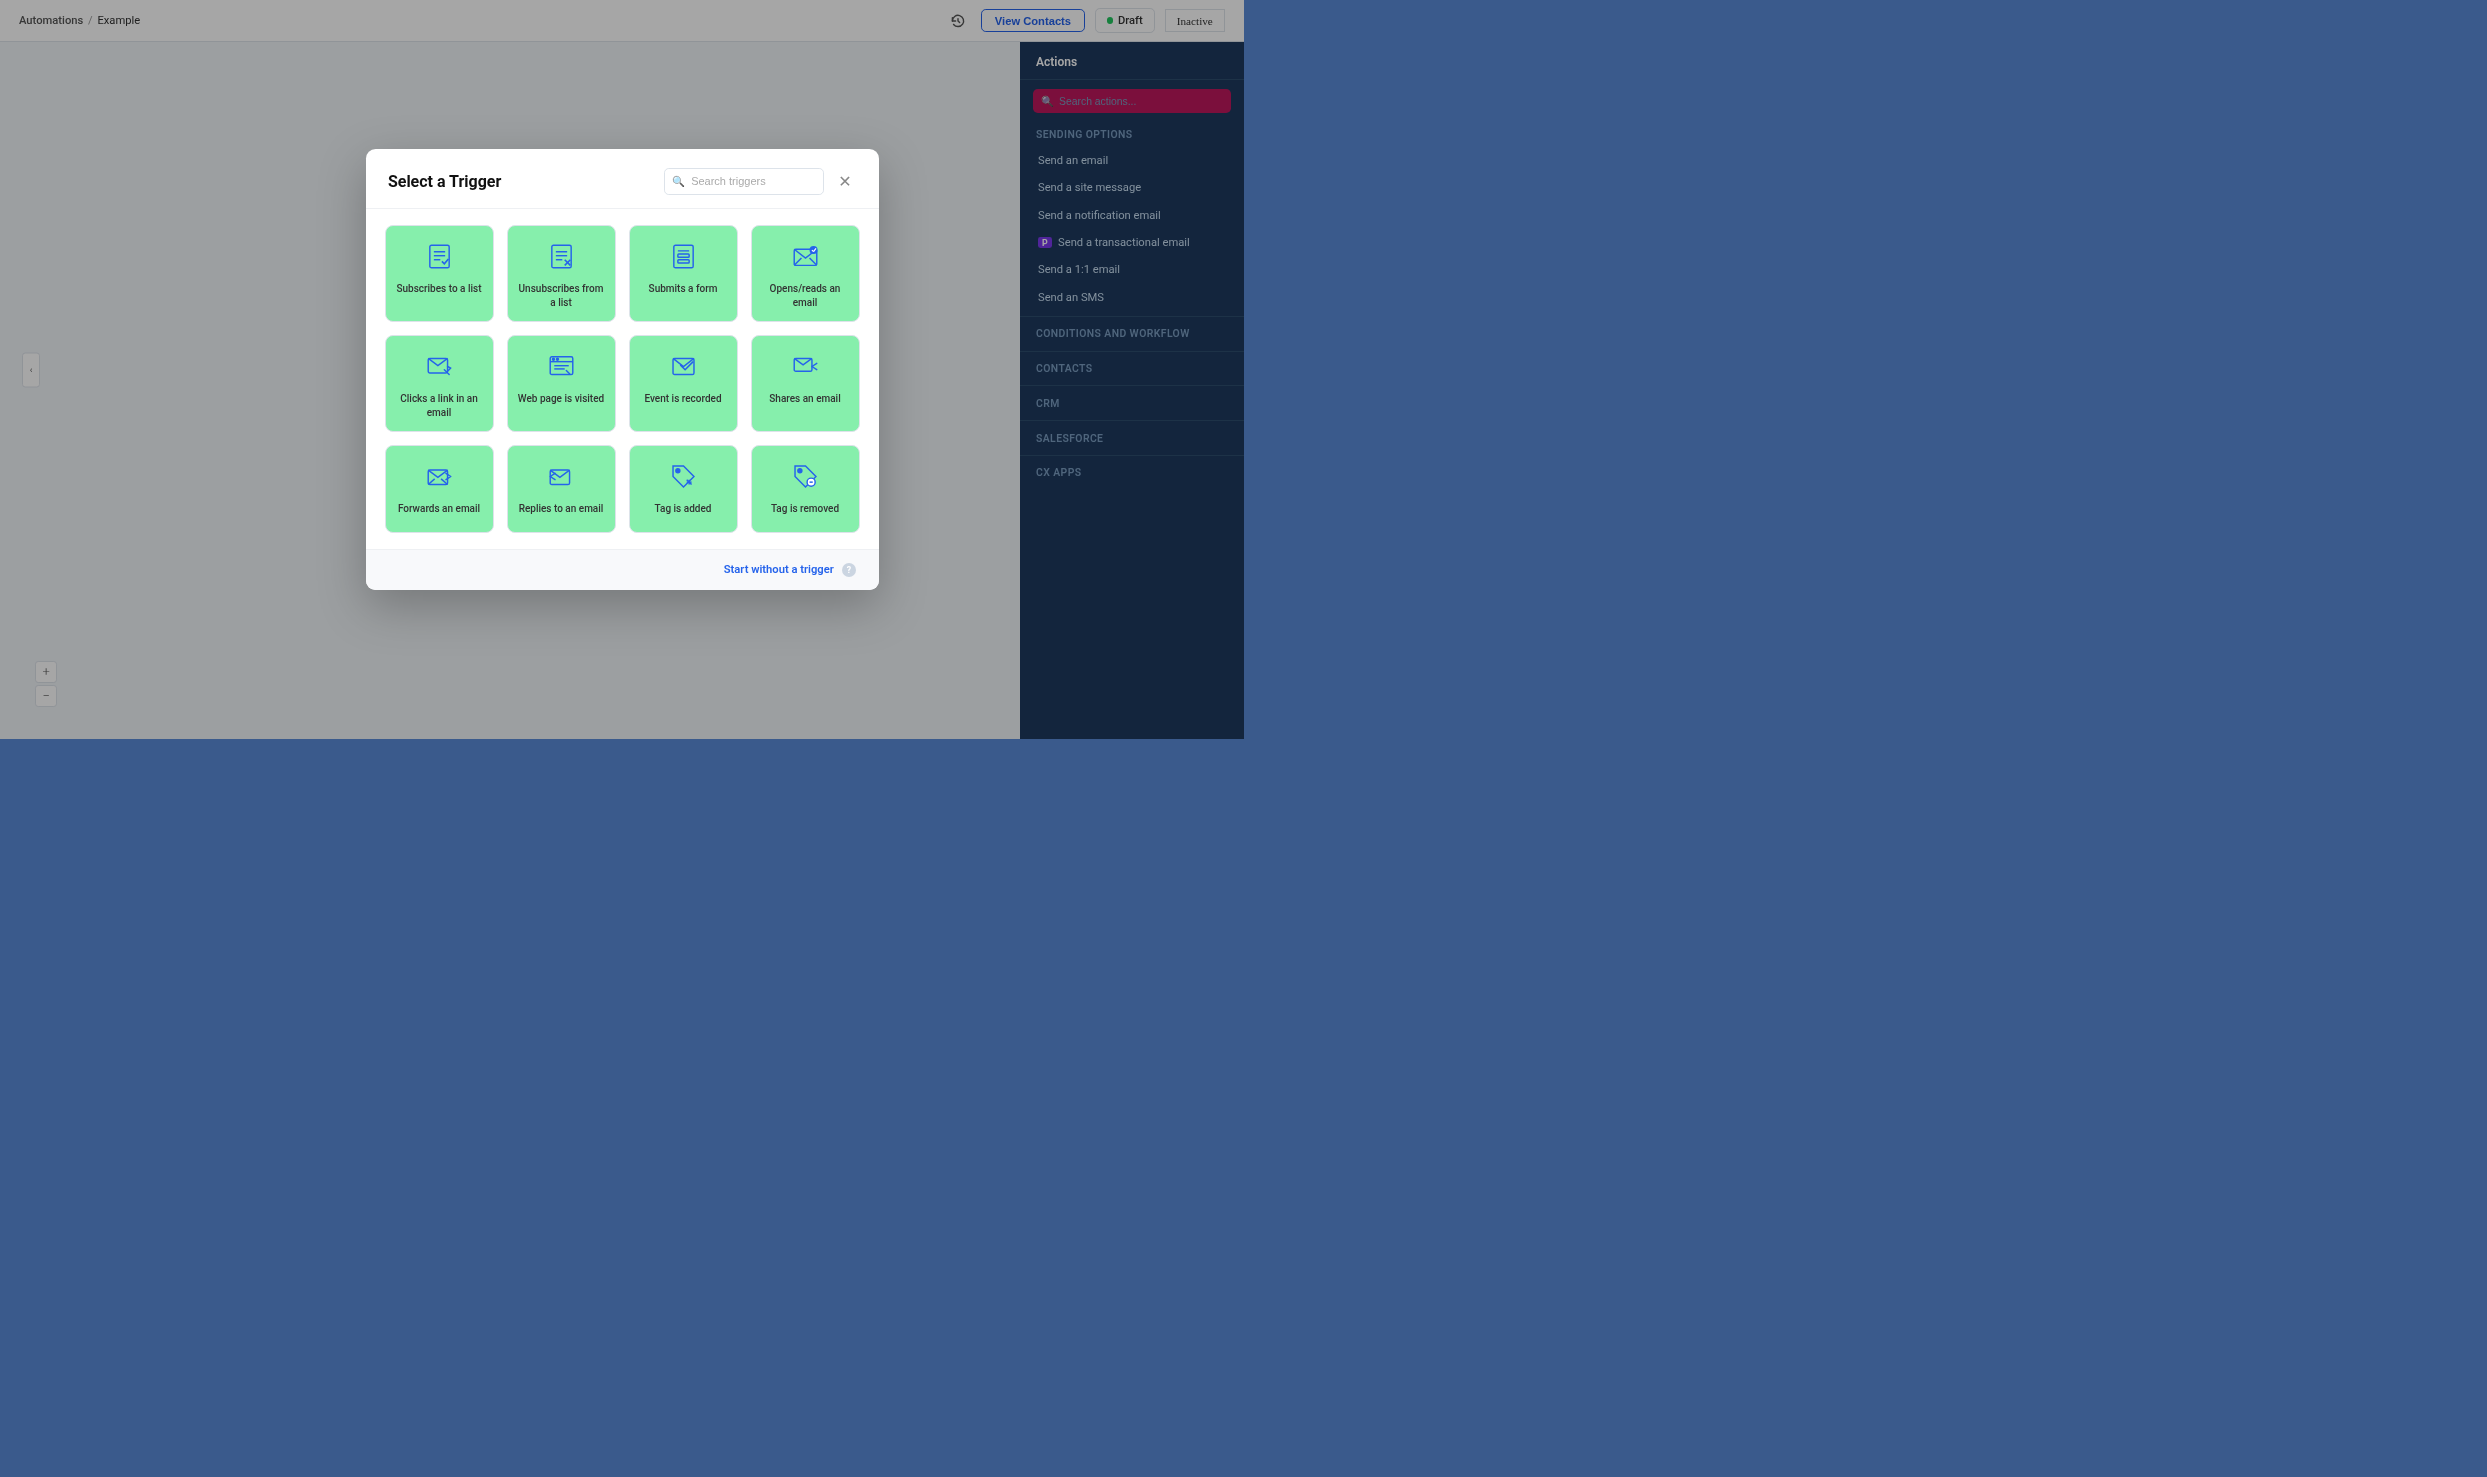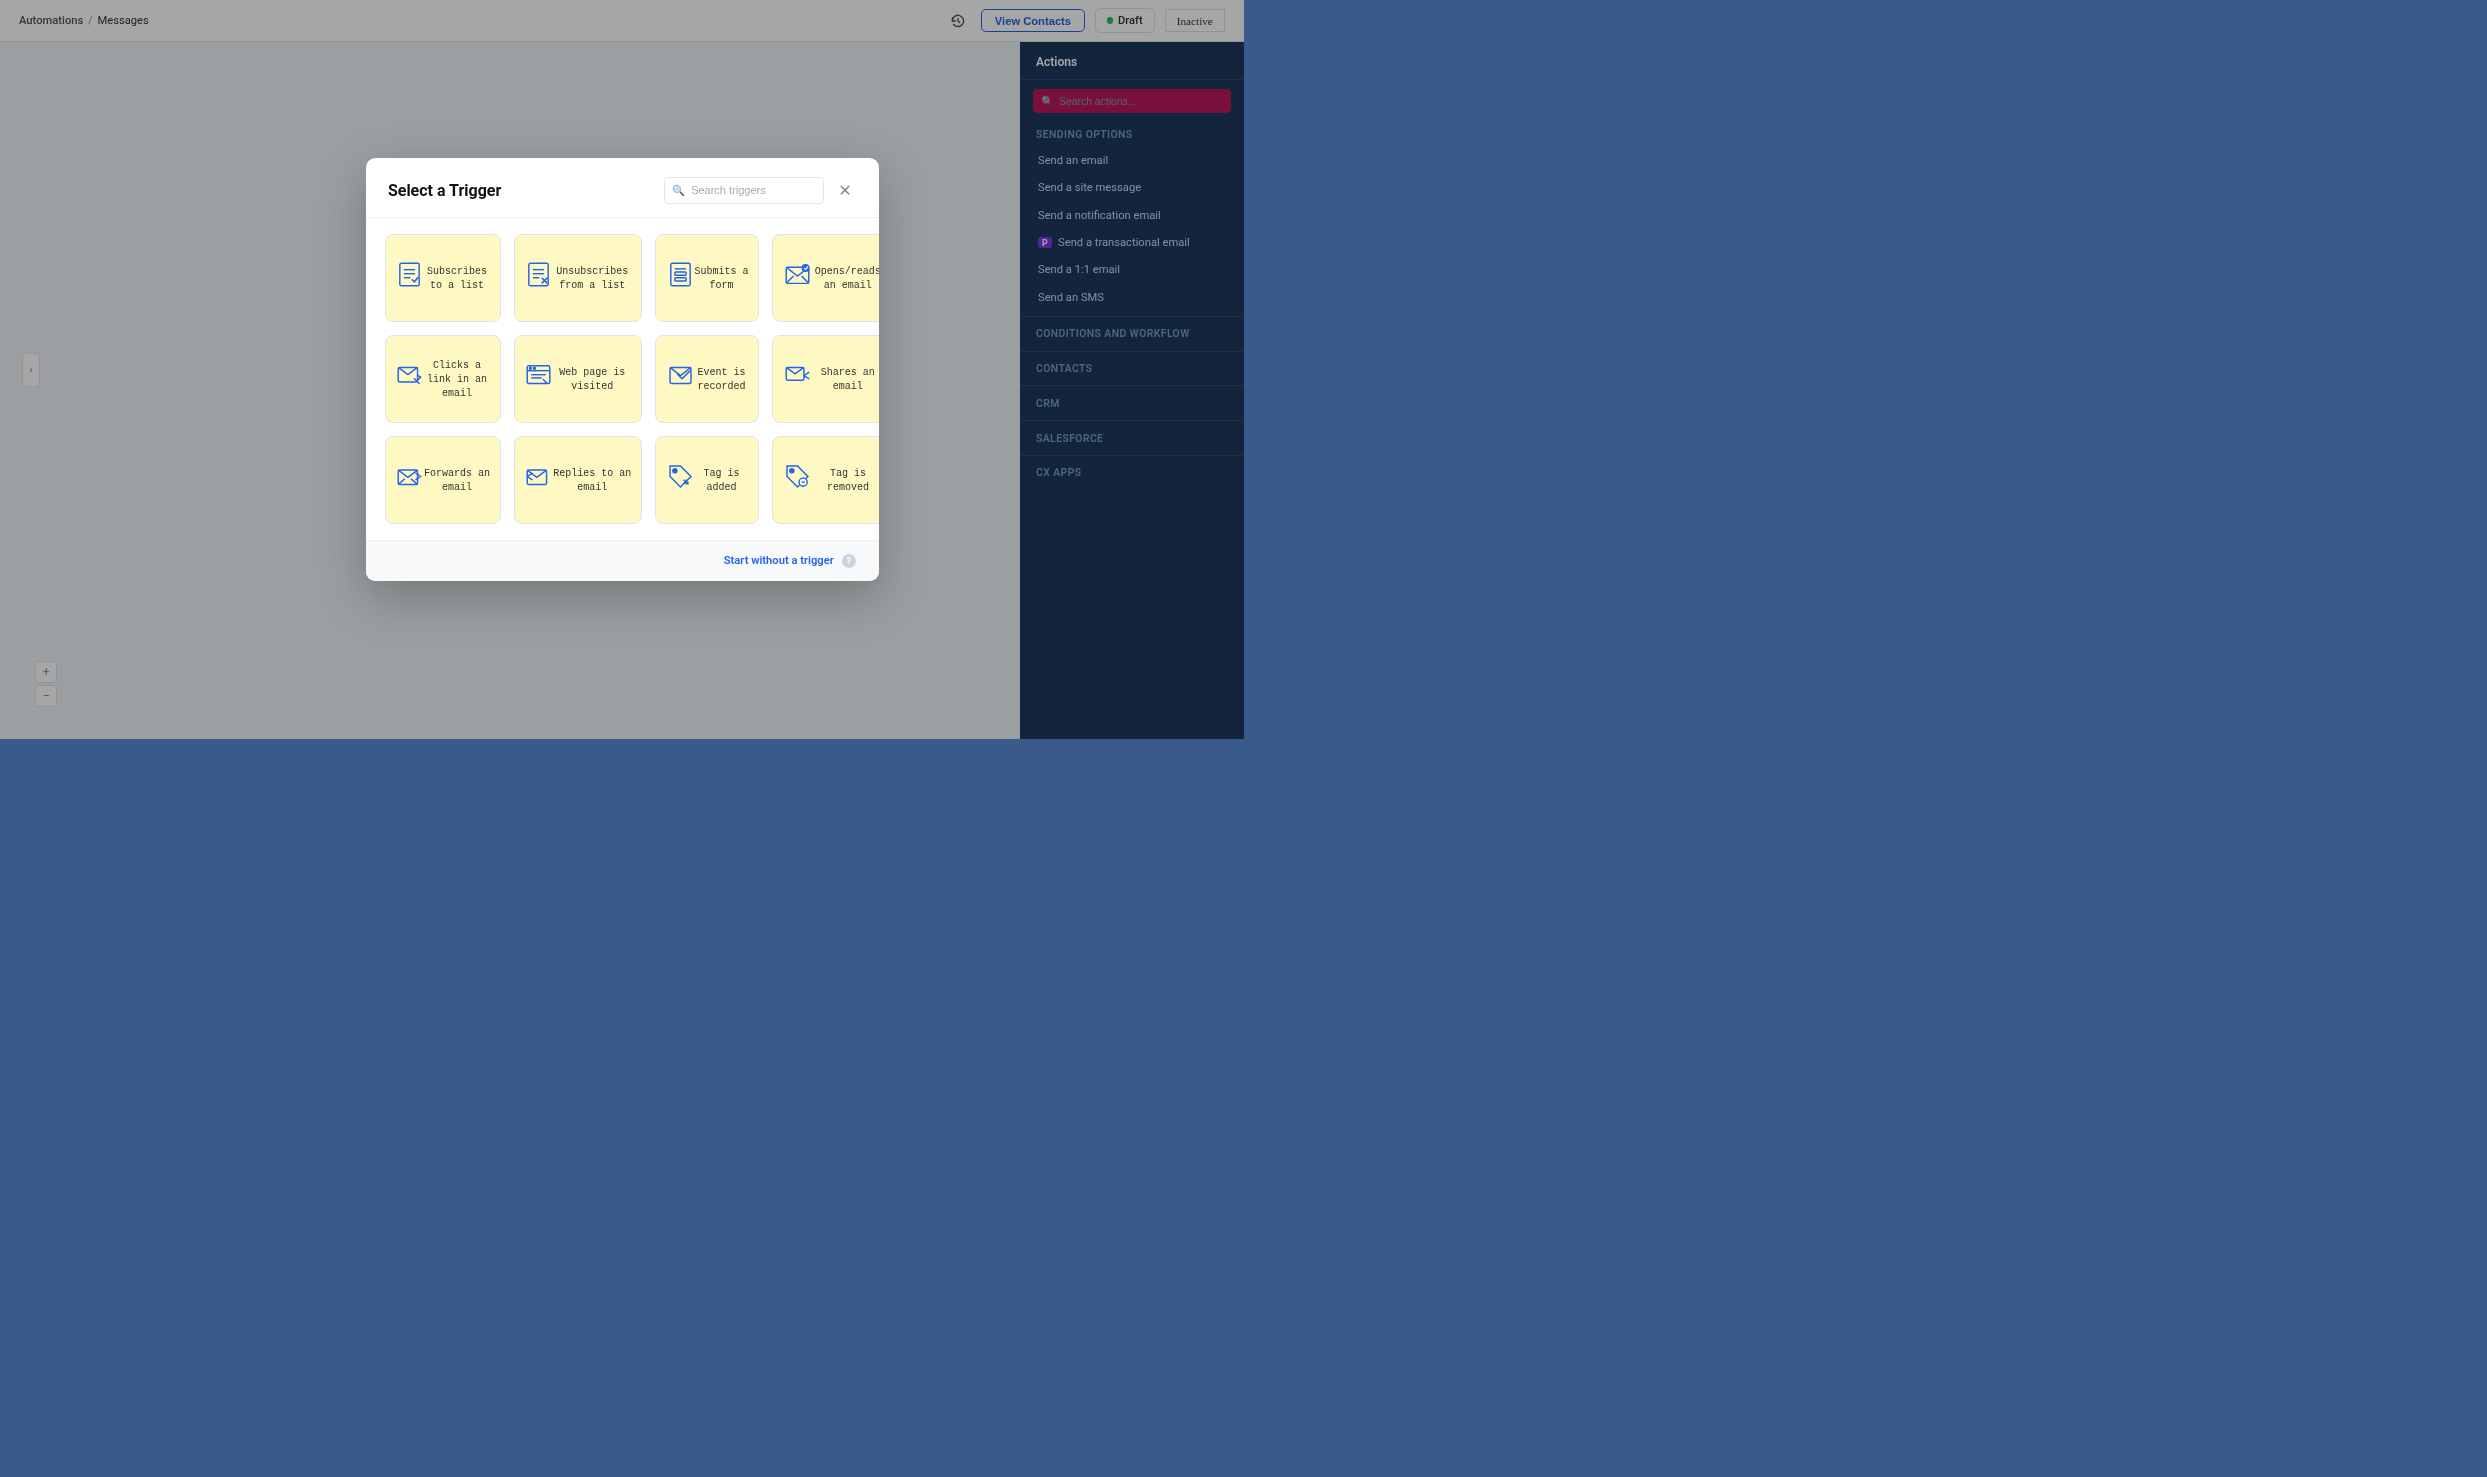--- a/index.html
+++ b/index.html
@@ -339,27 +339,27 @@
     .trigger-grid {
       display: grid;
       grid-template-columns: repeat(4, 1fr);
       gap: 13px;
     }
     .trigger-card {
       border: 1.2px solid #dde3ea;
       border-radius: 8px;
       padding: 13px 9.6px 11.2px;
       display: flex;
+      flex-direction: column;
       align-items: center;
       cursor: pointer;
       transition: border-color 0.15s, box-shadow 0.15s;
-      background: #fef9c3;
+      background: #86efac;
       min-height: 88px;
       justify-content: flex-start;
-      font-family: Liberation Mono, monospace;
     }
     .trigger-icon {
       width: 35px;
       height: 35px;
       display: flex;
       align-items: center;
       justify-content: center;
       margin-bottom: 8px;
       color: #2563eb;
     }
@@ -408,21 +408,21 @@
   </style>
 </head>
 <body>
 
 <div class="app-bg"></div>
 
 <div class="top-bar">
   <div class="breadcrumb">
     <span class="breadcrumb-link">Automations</span>
     <span class="breadcrumb-sep">/</span>
-    <span class="breadcrumb-current">Messages</span>
+    <span class="breadcrumb-current">Example</span>
   </div>
   <div class="top-bar-right">
     <div class="history-icon-btn">
       <svg width="16" height="16" viewBox="0 0 20 20" fill="none" stroke="#555" stroke-width="1.8">
         <path d="M3 10a7 7 0 1 1 1.5 4.3" stroke-linecap="round"></path>
         <path d="M3 6v4h4" stroke-linecap="round" stroke-linejoin="round"></path>
         <path d="M10 7v3l2 2" stroke-linecap="round"></path>
       </svg>
     </div>
     <button class="view-contacts-btn">View Contacts</button>

